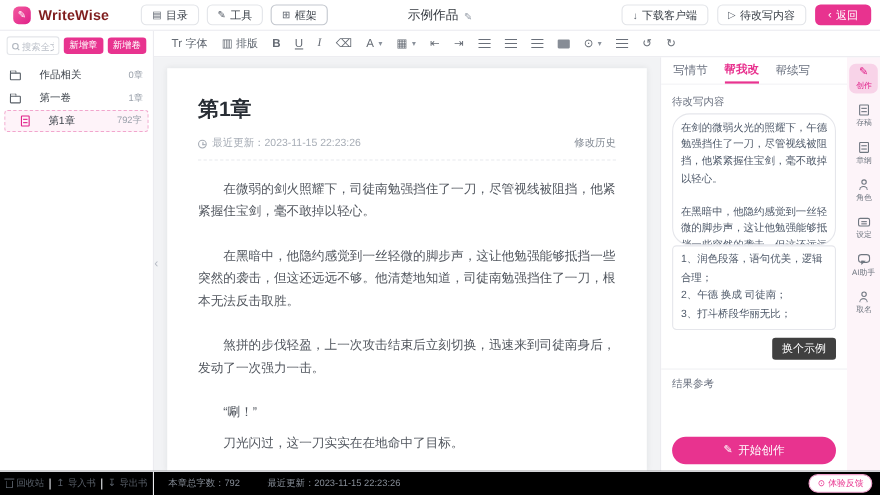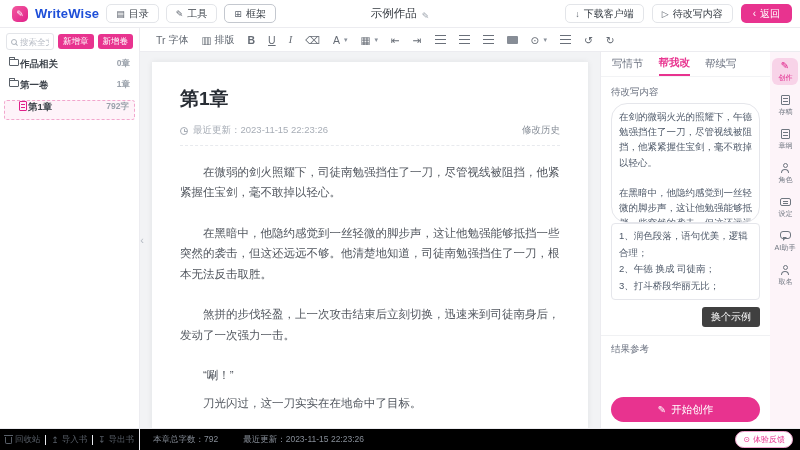--- a/index.html
+++ b/index.html
@@ -6,21 +6,21 @@
   html,body { width:800px; height:450px; }
   body { font-family:"Liberation Sans","DejaVu Sans",sans-serif; background:#fff; color:#3b4045; }
   .app { position:relative; width:800px; height:450px; overflow:hidden; background:#fff; }
 
   
   .header { position:absolute; top:0; left:0; right:0; height:28px; background:#fff;
             border-bottom:1px solid #ececf0; display:flex; align-items:center; z-index:5; }
   .hleft { display:flex; align-items:center; gap:7px; padding-left:12px; }
   .logo { width:16px; height:16px; border-radius:5px; background:linear-gradient(135deg,#f3599e,#e0218a);
           color:#fff; font-size:9px; display:flex; align-items:center; justify-content:center; }
-  .brand { font-size:13px; font-weight:bold; color:#1d4ed8; letter-spacing:.2px; }
+  .brand { font-size:13px; font-weight:bold; color:#7f1d1d; letter-spacing:.2px; margin-right:22px; }
   .hbtn { display:flex; align-items:center; gap:4px; height:19px; padding:0 9px; border:1px solid #e3e5e9;
           border-radius:5px; background:#fff; font-size:10px; color:#3c424a; cursor:pointer; }
   .hbtn.framed { border-color:#c4c8cf; }
   .hbtn .g { font-size:9px; color:#5a616b; }
   .hcenter { position:absolute; left:50%; transform:translateX(-50%); display:flex; align-items:flex-end; gap:5px; }
   .doc-title { font-size:11.5px; color:#33383f; }
   .edit-g { font-size:9px; color:#9aa1ab; }
   .hright { position:absolute; right:8px; display:flex; align-items:center; gap:8px; }
   .back-btn { display:flex; align-items:center; gap:4px; height:19px; padding:0 12px; border-radius:5px;
               background:#e8338f; color:#fff; font-size:10px; cursor:pointer; }
@@ -47,22 +47,22 @@
   .search-box input { border:none; outline:none; width:100%; font-size:8.5px; color:#3b4045;
                       font-family:inherit; background:transparent; }
   .search-box input::placeholder { color:#b9bec7; }
   .icon-search { position:relative; display:inline-block; width:6px; height:6px; border:1px solid #aeb4bd;
                  border-radius:50%; flex:none; }
   .icon-search::after { content:""; position:absolute; width:3px; height:1px; background:#aeb4bd;
                         transform:rotate(45deg); right:-2px; bottom:-1px; }
   .pill-btn { height:15px; padding:0 5px; background:#e8338f; color:#fff; font-size:8.5px; border-radius:3px;
               display:flex; align-items:center; cursor:pointer; white-space:nowrap; }
   .tree { padding:3px 0; }
-  .tree-row { display:flex; align-items:flex-start; gap:1px; height:21px; padding:0 9px; font-size:9.5px;
-              color:#3c424a; cursor:pointer;font-weight:bold; }
+  .tree-row { display:flex; align-items:center; gap:17px; height:21px; padding:0 9px; font-size:9.5px;
+              color:#3c424a; cursor:pointer; }
   .tree-row .count { margin-left:auto; color:#9aa1ab; font-size:8.5px; }
   .tree-row.chapter { margin:0 4px; padding:0 5px 0 14px; border:1px dashed #f2a6cd; border-radius:3px;
                       background:#fef3f9; height:20px; }
   .tree-row.chapter .icon-doc { color:#e0218a; }
   .icon-folder { position:relative; display:inline-block; width:10px; height:7px; border:1px solid #596068;
                  border-radius:1px; margin-top:1px; flex:none; }
   .icon-folder::before { content:""; position:absolute; top:-3px; left:-1px; width:4px; height:2px;
                          border:1px solid #596068; border-bottom:none; border-radius:1px 1px 0 0; }
   .icon-doc { display:inline-block; width:8px; height:10px; border:1px solid currentColor; border-radius:1px;
               position:relative; color:#596068; flex:none; }

